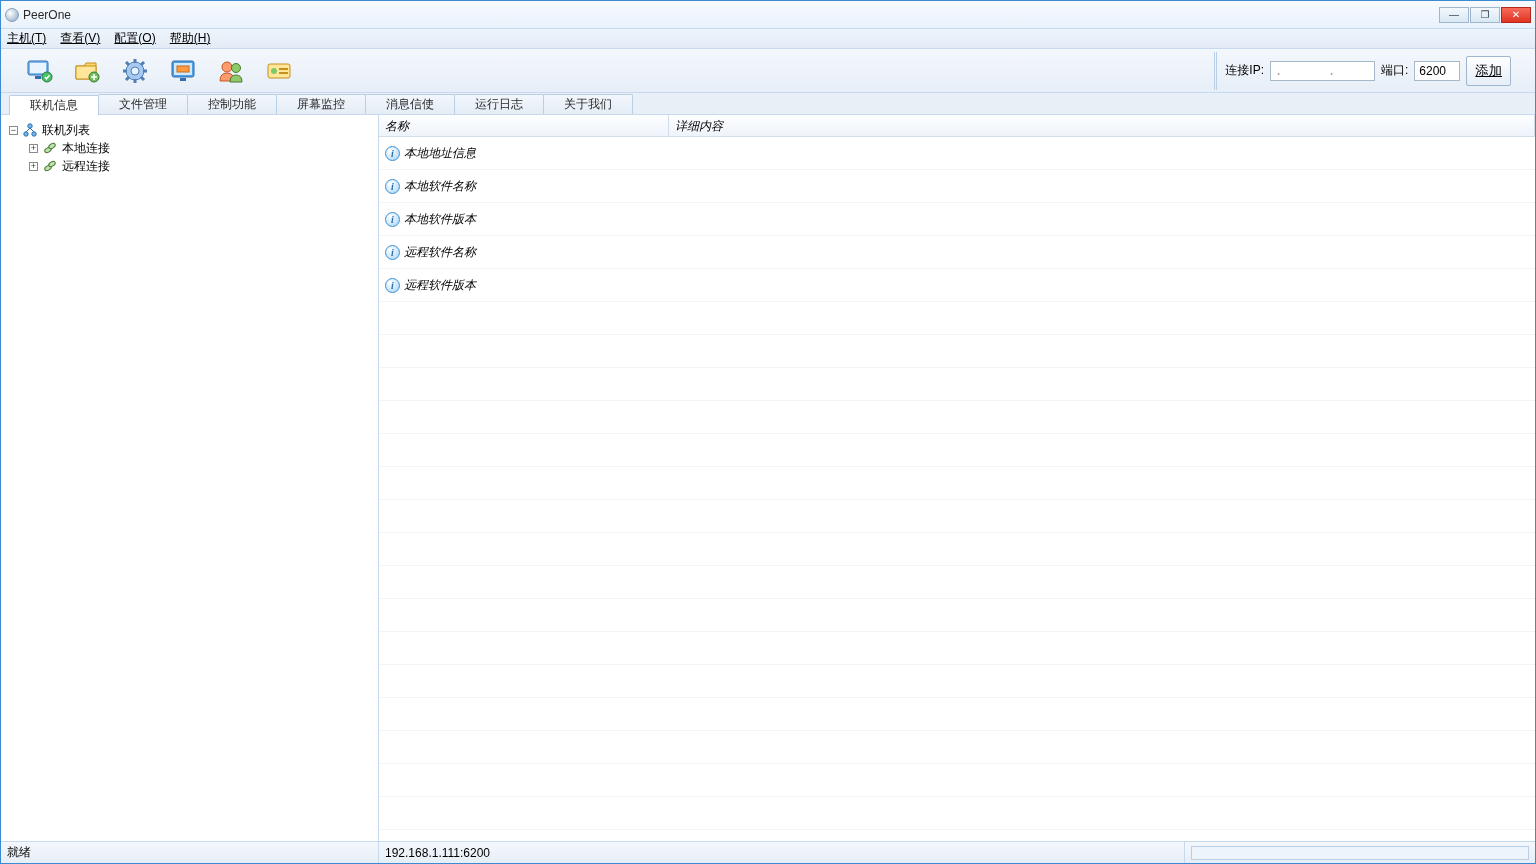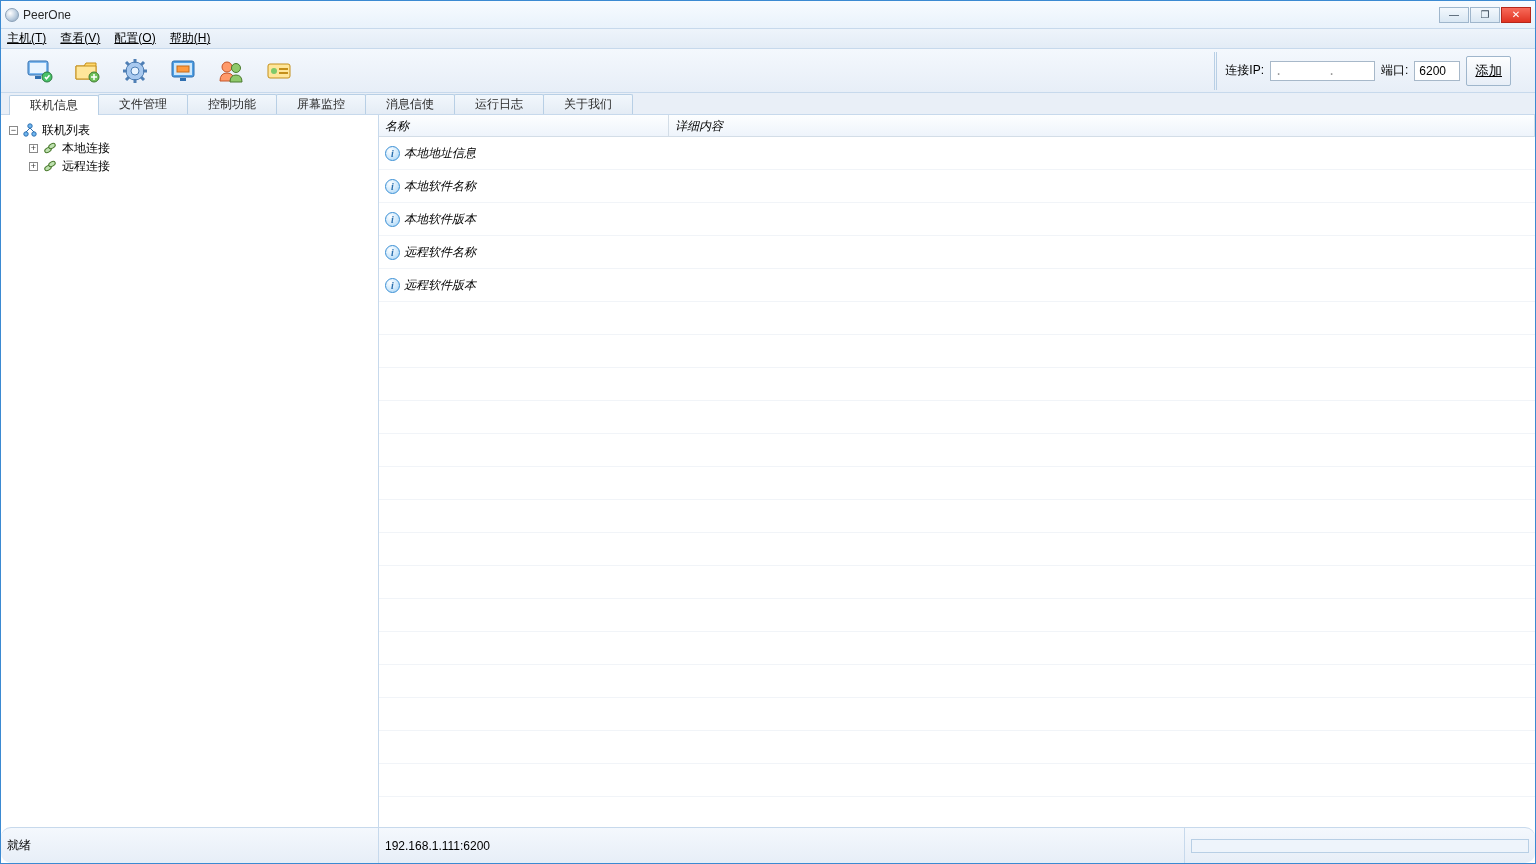--- a/index.html
+++ b/index.html
@@ -36,21 +36,21 @@
 .lv-header .col { border-right:1px solid #d3dde7; padding:3px 6px; }
 .col-name { width: 290px; }
 .col-detail { flex:1; }
 .lv-body { flex:1; overflow:auto; }
 .lv-row { height:33px; display:flex; align-items:center; border-bottom:1px solid #f1f4f8; }
 .lv-row .cell { padding:0 6px; display:flex; align-items:center; }
 .lv-row .cell.name { width:290px; }
 .lv-row .cell.detail { flex:1; }
 .info-ico { width:15px; height:15px; border-radius:50%; border:1px solid #3a8fd4; display:flex; align-items:center; justify-content:center; margin-right:4px; background:radial-gradient(circle at 35% 30%, #fff, #cfe8fb 55%, #9fd0f3); }
 .info-ico::after { content:"i"; font-style:italic; font-weight:bold; font-size:10px; color:#2a6fae; font-family: Georgia, serif; }
-.statusbar { height:36px; border-top:1px solid #c7d9ec; background:linear-gradient(#f4f8fd,#e7eef7); display:flex; align-items:center; font-size:12px;border-radius:10px; }
+.statusbar { height:22px; border-top:1px solid #c7d9ec; background:linear-gradient(#f4f8fd,#e7eef7); display:flex; align-items:center; font-size:12px; }
 .statusbar .pane { padding:0 6px; height:100%; display:flex; align-items:center; border-right:1px solid #c7d9ec; }
 .statusbar .pane.left { width:378px; }
 .statusbar .pane.center { flex:1; justify-content:flex-start; border-right:1px solid #c7d9ec; }
 .statusbar .pane.prog { width:350px; border-right:none; }
 .progress { width:100%; height:14px; border:1px solid #b8cfe5; background:#eef4fb; }
 
 svg { display:block; }
 .tree .node-ico svg, .toolbar svg { overflow:visible; }
 </style>
 </head>

